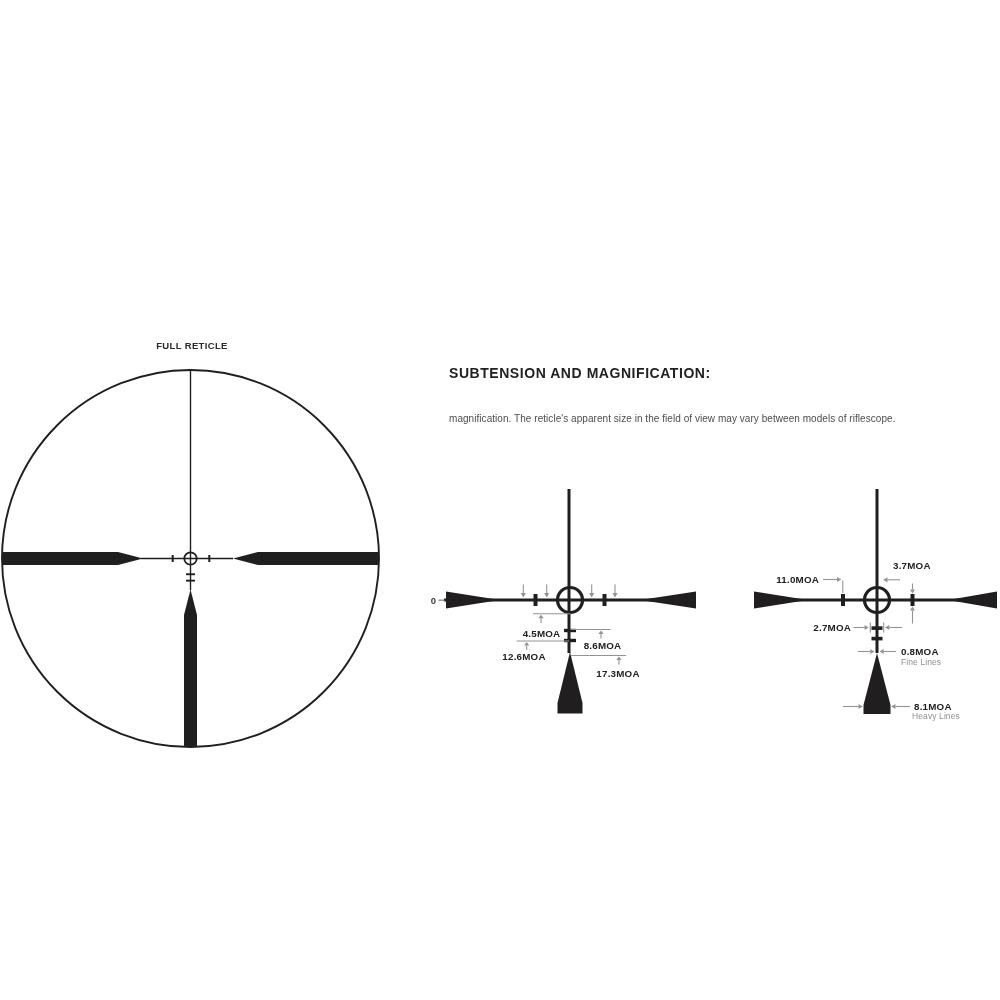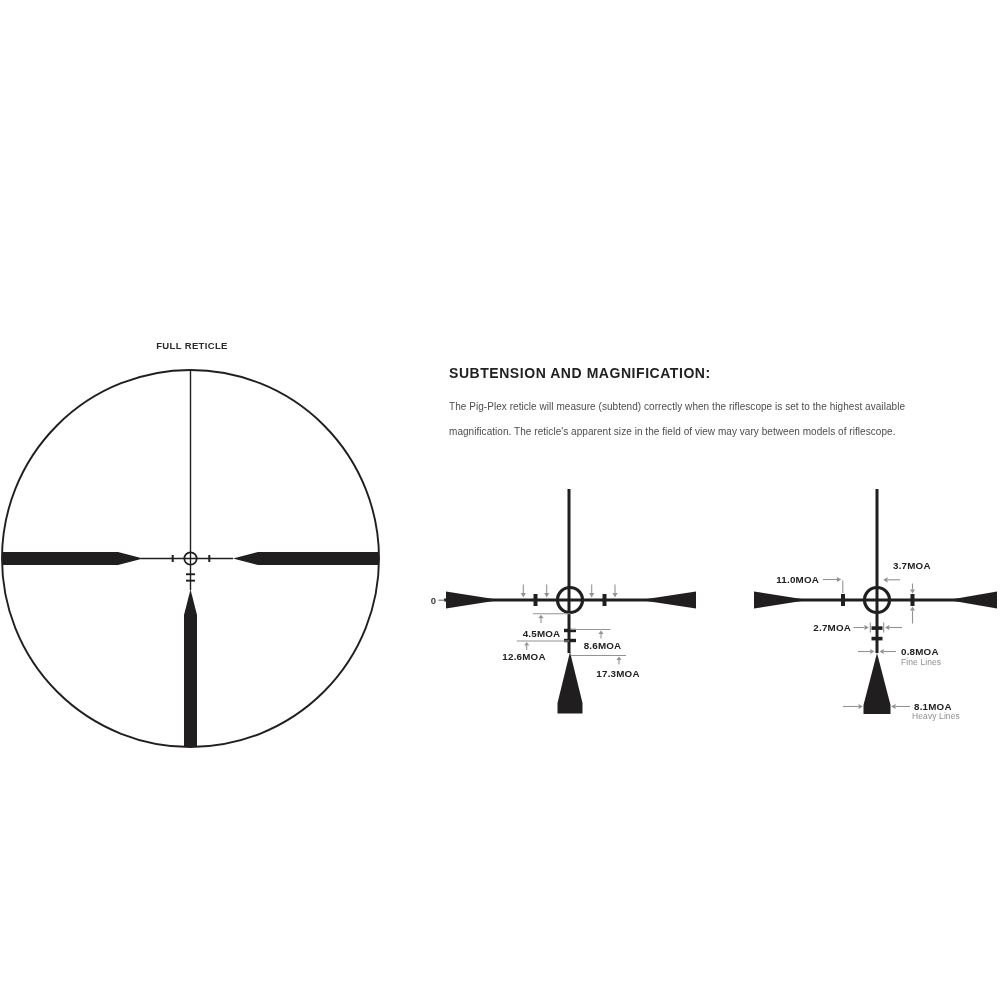--- a/index.html
+++ b/index.html
@@ -5,41 +5,40 @@
   html,body{margin:0;padding:0;background:#ffffff;}
   .canvas{position:relative;width:1000px;height:1000px;background:#ffffff;overflow:hidden;
           font-family:"Liberation Sans",sans-serif;margin-top:47px;}
   .full-reticle-label{position:absolute;left:92px;top:294px;width:200px;text-align:center;
           font-size:9.5px;font-weight:700;letter-spacing:.35px;color:#2b2a2a;line-height:10px;}
   .heading{position:absolute;left:449px;top:321px;font-size:14px;font-weight:700;
           letter-spacing:.55px;color:#232021;line-height:11px;}
   .bodyline{position:absolute;left:449px;font-size:10px;font-weight:400;color:#4d4d4d;
           letter-spacing:.05px;line-height:10px;}
   .bodyline.l1{top:355px;}
-  .bodyline.l2{top:380px;}
+  .bodyline.l2{top:367px;}
   svg.overlay{position:absolute;left:0;top:0;}
   .ink{fill:#211e1f;}
   .inkline{stroke:#211e1f;fill:none;}
   .dim{stroke:#939393;stroke-width:1.1;fill:none;}
   .dimfill{fill:#939393;}
   .lbl{font-family:"Liberation Sans",sans-serif;font-size:9.8px;font-weight:700;
        fill:#232021;letter-spacing:.2px;}
   .sublbl{font-family:"Liberation Sans",sans-serif;font-size:8.5px;font-weight:400;
        fill:#8f8f8f;letter-spacing:.1px;}
   .zerolbl{font-family:"Liberation Sans",sans-serif;font-size:9.5px;font-weight:700;fill:#3f3d3e;}
 </style>
 </head>
 <body>
 
 <div class="canvas">
 
   <div class="full-reticle-label">FULL RETICLE</div>
 
   <div class="heading">SUBTENSION AND MAGNIFICATION:</div>
-  <div class="bodyline l1">The Pig-Plex reticle will measure (subtend) correctly when the riflescope is set to the highest available</div>
   <div class="bodyline l2">magnification. The reticle's apparent size in the field of view may vary between models of riflescope.</div>
 
   <svg class="overlay" width="1000" height="1000" viewBox="0 0 1000 1000">
 
     <g>
       <circle class="inkline" cx="190.5" cy="511.5" r="188.5" stroke-width="1.9"></circle>
       <line class="inkline" x1="190.5" y1="322.8" x2="190.5" y2="543" stroke-width="1.4"></line>
       <line class="inkline" x1="141" y1="511.5" x2="233" y2="511.5" stroke-width="1.4"></line>
       <path class="ink" d="M3,505 L118,505 L143,511.5 L118,518 L3,518 Z"></path>
       <path class="ink" d="M378,505 L258,505 L233,511.5 L258,518 L378,518 Z"></path>

